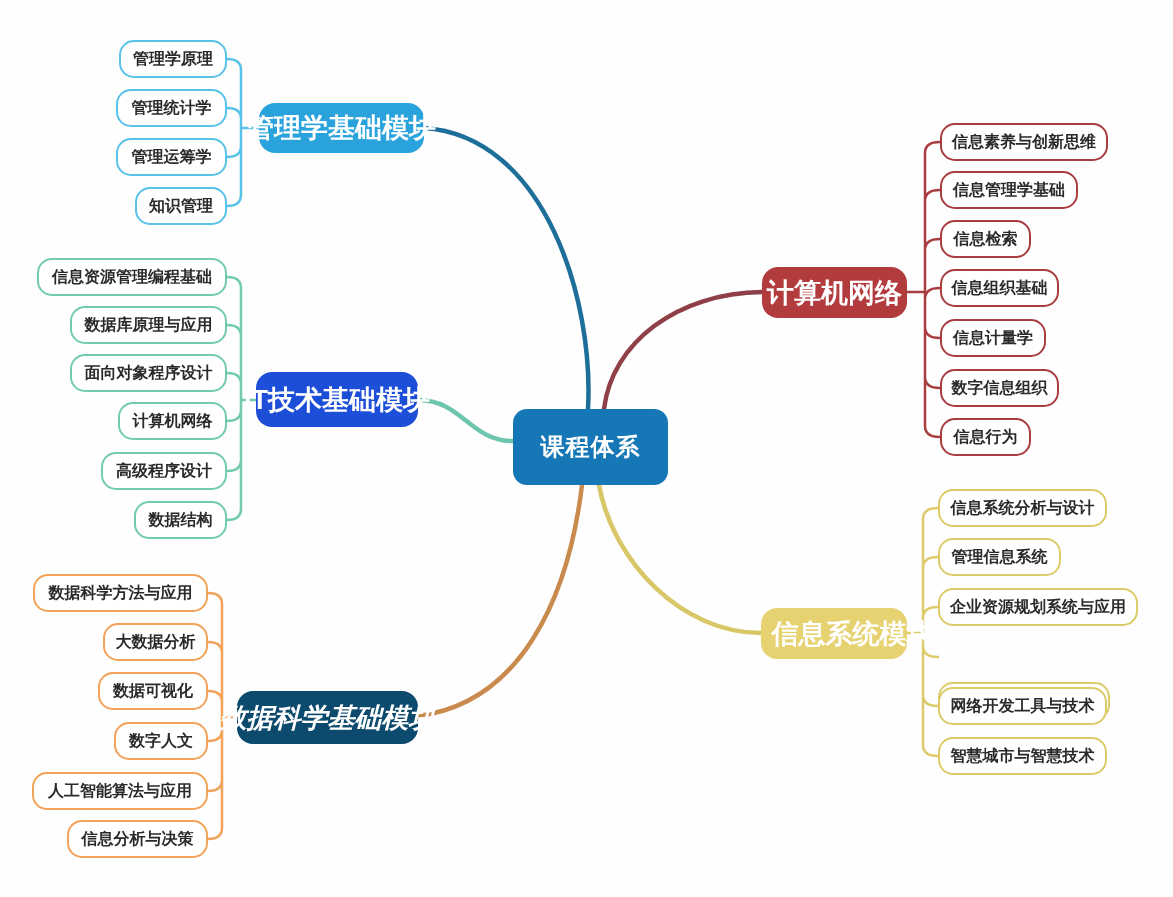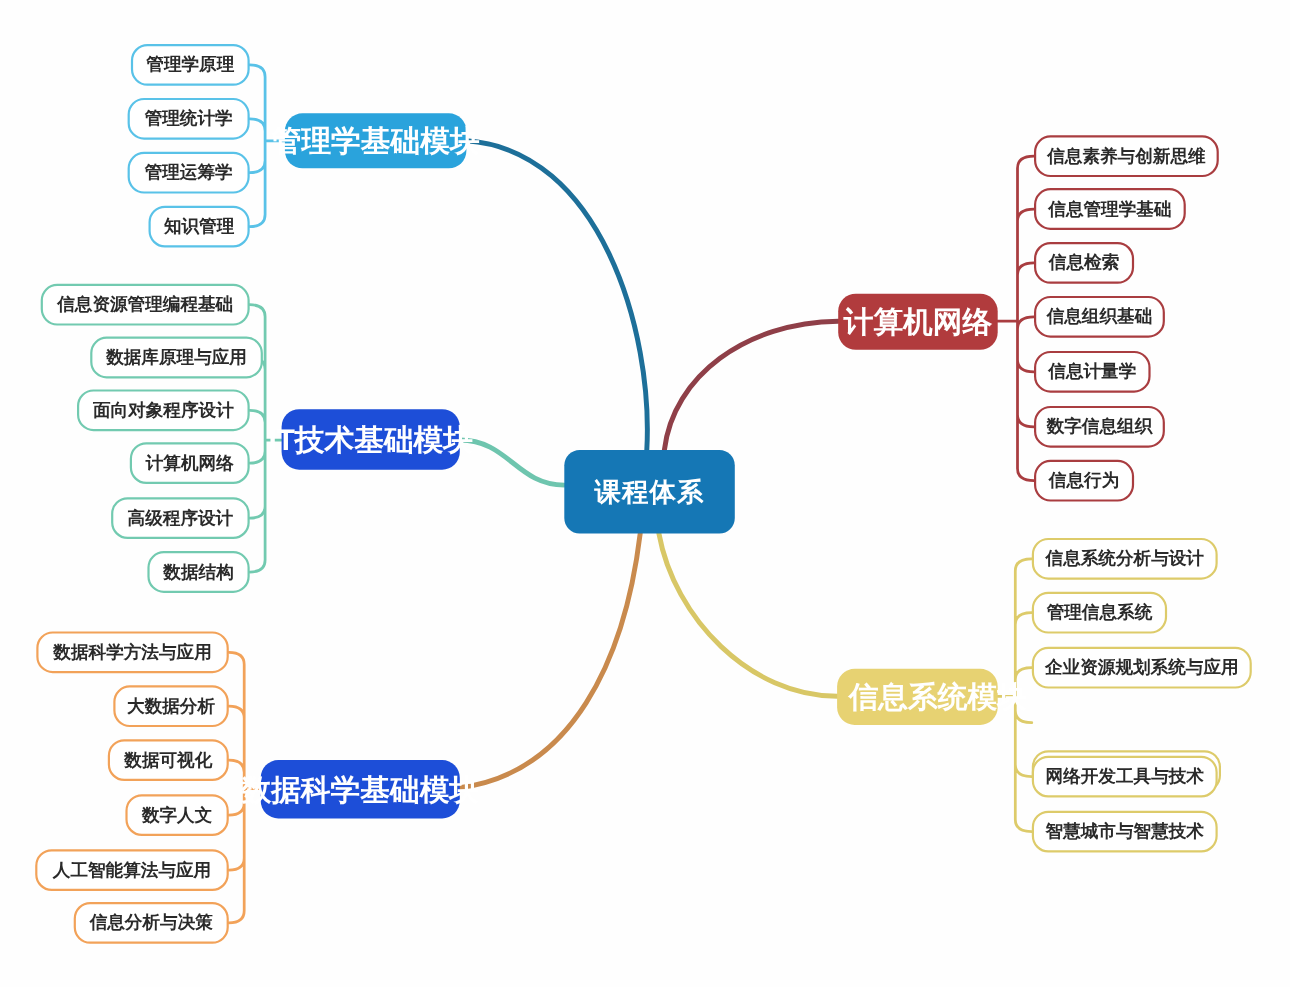--- a/index.html
+++ b/index.html
@@ -63,27 +63,27 @@
   <div class="node root" style="left: 513px; top: 409px; width: 155px; height: 76px; background-color: rgb(21, 119, 181);">课程体系</div>
 
   <div class="node branch" style="left: 259px; top: 103px; width: 165px; height: 50px; background-color: rgb(42, 163, 220);">管理学基础模块</div>
   <div class="node child" style="left: 119px; top: 40px; width: 108px; height: 38px; border-color: rgb(89, 194, 232);">管理学原理</div>
   <div class="node child" style="left: 116px; top: 89px; width: 111px; height: 38px; border-color: rgb(89, 194, 232);">管理统计学</div>
   <div class="node child" style="left: 116px; top: 138px; width: 111px; height: 38px; border-color: rgb(89, 194, 232);">管理运筹学</div>
   <div class="node child" style="left: 135px; top: 187px; width: 92px; height: 38px; border-color: rgb(89, 194, 232);">知识管理</div>
 
   <div class="node branch" style="left: 256px; top: 372px; width: 162px; height: 55px; background-color: #1d4ed8;">IT技术基础模块</div>
   <div class="node child" style="left: 37px; top: 258px; width: 190px; height: 38px; border-color: rgb(114, 202, 176);">信息资源管理编程基础</div>
-  <div class="node child" style="left: 82px; top: 306px; width: 157px; height: 38px; border-color: rgb(114, 202, 176);">数据库原理与应用</div>
+  <div class="node child" style="left: 70px; top: 306px; width: 157px; height: 38px; border-color: rgb(114, 202, 176);">数据库原理与应用</div>
   <div class="node child" style="left: 70px; top: 354px; width: 157px; height: 38px; border-color: rgb(114, 202, 176);">面向对象程序设计</div>
   <div class="node child" style="left: 118px; top: 402px; width: 109px; height: 38px; border-color: rgb(114, 202, 176);">计算机网络</div>
   <div class="node child" style="left: 101px; top: 452px; width: 126px; height: 38px; border-color: rgb(114, 202, 176);">高级程序设计</div>
   <div class="node child" style="left: 134px; top: 501px; width: 93px; height: 38px; border-color: rgb(114, 202, 176);">数据结构</div>
 
-  <div class="node branch" style="left: 237px; top: 691px; width: 181px; height: 53px; background-color: #1d4ed8;">数据科学基础模块</div>
+  <div class="node branch" style="left: 237px; top: 691px; width: 181px; height: 53px; background-color: #0c4a6e; font-style: italic;">数据科学基础模块</div>
   <div class="node child" style="left: 33px; top: 574px; width: 175px; height: 38px; border-color: rgb(242, 162, 89);">数据科学方法与应用</div>
   <div class="node child" style="left: 103px; top: 623px; width: 105px; height: 38px; border-color: rgb(242, 162, 89); text-align: center;">大数据分析</div>
   <div class="node child" style="left: 98px; top: 672px; width: 110px; height: 38px; border-color: rgb(242, 162, 89);">数据可视化</div>
   <div class="node child" style="left: 114px; top: 722px; width: 94px; height: 38px; border-color: rgb(242, 162, 89);">数字人文</div>
   <div class="node child" style="left: 32px; top: 772px; width: 176px; height: 38px; border-color: rgb(242, 162, 89);">人工智能算法与应用</div>
   <div class="node child" style="left: 67px; top: 820px; width: 141px; height: 38px; border-color: rgb(242, 162, 89);">信息分析与决策</div>
 
   <div class="node branch" style="left: 762px; top: 267px; width: 145px; height: 51px; background-color: rgb(177, 59, 61);">计算机网络</div>
   <div class="node child" style="left: 940px; top: 123px; width: 168px; height: 38px; border-color: rgb(169, 61, 64);">信息素养与创新思维</div>
   <div class="node child" style="left: 940px; top: 171px; width: 138px; height: 38px; border-color: rgb(169, 61, 64);">信息管理学基础</div>

